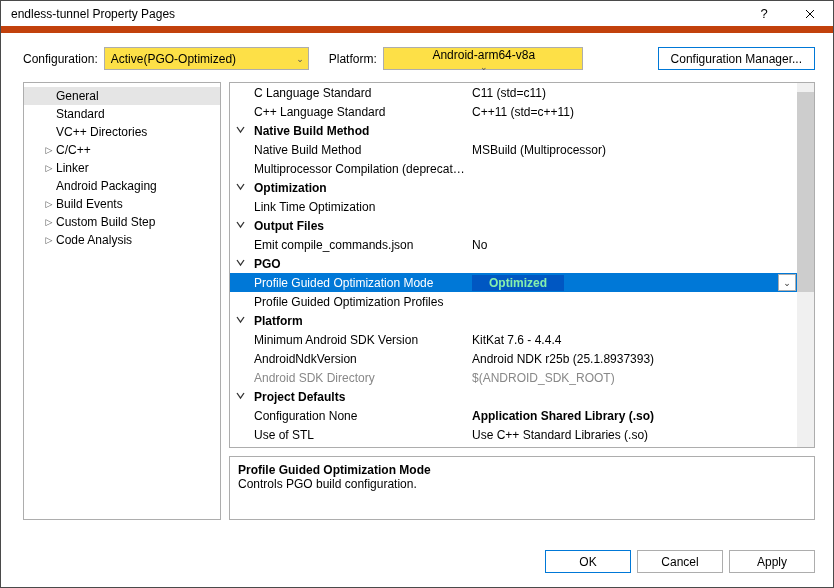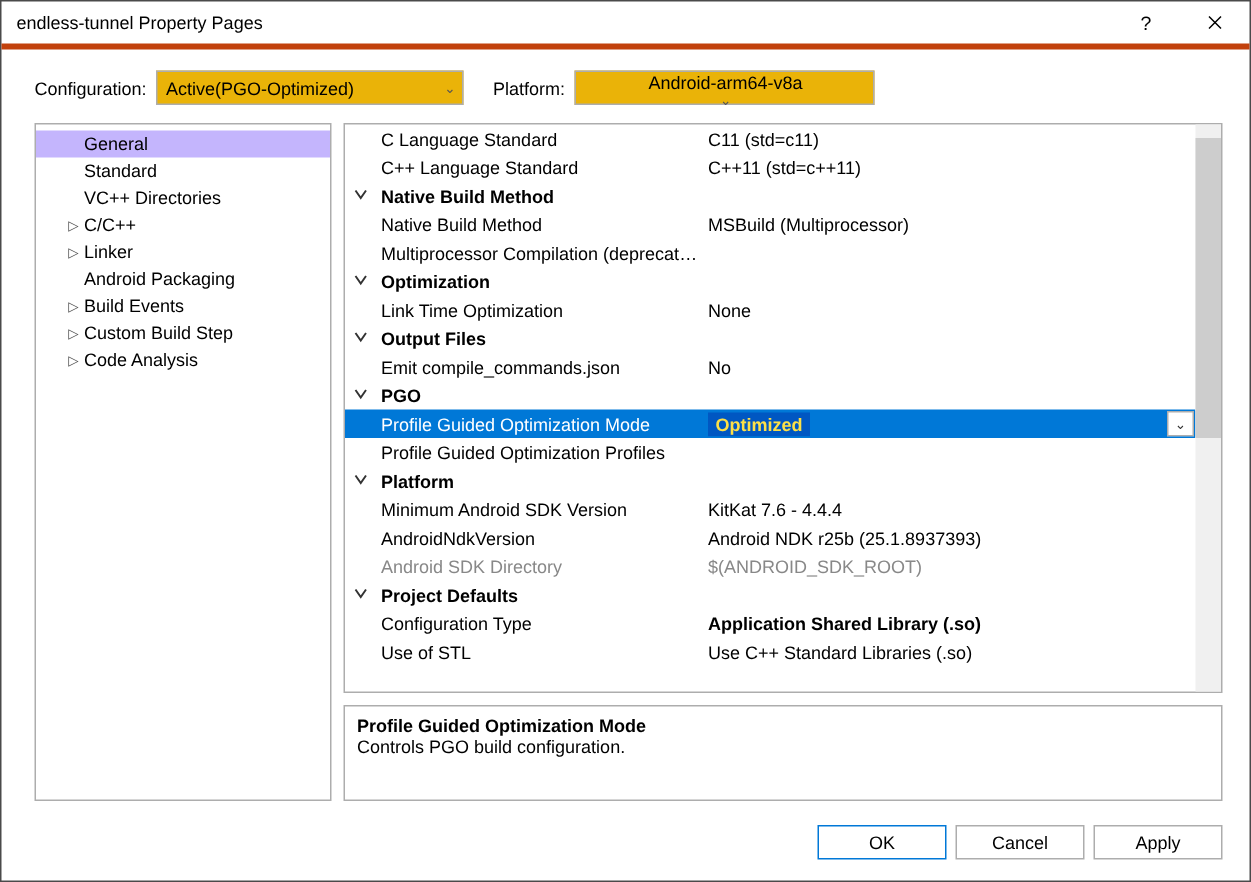--- a/index.html
+++ b/index.html
@@ -18,21 +18,21 @@
     display: flex;
     flex-direction: column;
     box-shadow: 0 4px 20px rgba(0,0,0,0.15);
     margin: 0 auto;
   }
   .titlebar {
     height: 32px;
     display: flex;
     align-items: center;
     padding: 0 0 0 10px;
-    border-bottom: 4px solid #c2410c;
+    border-bottom: 7px solid #c2410c;
   }
   .titlebar .title { flex: 1; }
   .titlebar .btn {
     width: 46px;
     height: 30px;
     display: flex;
     align-items: center;
     justify-content: center;
     font-size: 13px;
   }
@@ -40,21 +40,21 @@
     display: flex;
     align-items: center;
     gap: 6px;
     padding: 14px 18px 12px 22px;
   }
   .lbl { white-space: nowrap; }
   .combo {
     display: flex;
     align-items: center;
     border: 1px solid #adadad;
-    background: #eab308;
+    background: #fde047;
     height: 23px;
     padding: 0 4px 0 6px;
   }
   .combo .val { flex: 1; }
   .combo .chev { font-size: 9px; color: #555; }
   .cfg-combo { width: 205px; }
   .plat-combo { width: 200px; flex-direction: column; }
   .cfg-mgr {
     border: 1px solid #0078d7;
     height: 23px;
@@ -83,21 +83,21 @@
     padding-left: 4px;
     white-space: nowrap;
   }
   .tree-row .exp {
     width: 14px;
     text-align: center;
     font-size: 9px;
     color: #555;
   }
   .tree-row.selected {
-    background: #c4b5fd;
+    background: #e5e5e5;
   }
   .right {
     flex: 1;
     display: flex;
     flex-direction: column;
     gap: 8px;
     min-height: 0;
   }
   .grid-wrap {
     flex: 1;
@@ -125,21 +125,21 @@
     display: flex;
     align-items: center;
     height: 19px;
   }
   .gcol-exp { width: 20px; text-align: center; font-size: 9px; color: #333; }
   .gcol-name { width: 218px; padding-left: 4px; overflow: hidden; text-overflow: ellipsis; white-space: nowrap; }
   .gcol-val { flex: 1; padding-left: 4px; overflow: hidden; white-space: nowrap; }
   .grow.hdr .gcol-name { font-weight: 600; }
   .grow.sel-row { background: #0078d7; color: #fff; }
   .grow.sel-row .gcol-val { display:flex; align-items:center; }
-  .sel-chip { background:#0057c2; color:#fde047; padding:1px 5px; font-weight:600; }
+  .sel-chip { background:#0057c2; color:#86efac; padding:1px 17px; font-weight:600; }
   .grow .dd-arrow {
     width: 18px; height: 17px;
     border: 1px solid #adadad;
     background: #fff;
     margin-right: 1px;
     display:flex;align-items:center;justify-content:center;
     font-size:9px;color:#333;
   }
   .muted { color: #888; }
   .bold { font-weight: 600; }
@@ -156,20 +156,21 @@
     padding: 8px 18px 14px 22px;
   }
   .btn-std {
     width: 86px;
     height: 23px;
     border: 1px solid #adadad;
     background: #fff;
     display: flex;
     align-items: center;
     justify-content: center;
+    margin-top: 14px;
   }
   .btn-std.primary { border: 1px solid #0078d7; }
   .dark-exp { width:14px; height:14px; display:inline-flex; align-items:center; justify-content:center; }
 </style>
 </head>
 <body>
 
 <div class="dialog">
 
   <div class="titlebar">
@@ -188,20 +189,23 @@
       <span class="val">Active(PGO-Optimized)</span>
       <span class="chev">⌄</span>
     </div>
     <span style="width:8px"></span>
     <span class="lbl">Platform:</span>
     <div class="combo plat-combo">
       <span class="val">Android-arm64-v8a</span>
       <span class="chev">⌄</span>
     </div>
     <span style="flex:1"></span>
+    <div class="cfg-mgr">
+      <span>Configuration Manager...</span>
+    </div>
   </div>
 
   <div class="body">
 
     <div class="tree">
       <div id="tree-items">
           <div class="tree-row selected" style="padding-left: 18px;">
             <span class="exp"></span>
             <span>General</span>
           </div>
@@ -273,21 +277,20 @@
             <div class="grow hdr">
               <span class="gcol-exp"><svg width="9" height="9" viewBox="0 0 9 9">
                   <path d="M1 2 L4.5 7 L8 2" stroke="#333" fill="none" stroke-width="1.3"></path>
                 </svg></span>
               <span class="gcol-name">Optimization</span>
               <span class="gcol-val"></span>
             </div>
             <div class="grow">
               <span class="gcol-exp"></span>
               <span class="gcol-name">Link Time Optimization</span>
-              <span class="gcol-val">None</span>
             </div>
             <div class="grow hdr">
               <span class="gcol-exp"><svg width="9" height="9" viewBox="0 0 9 9">
                   <path d="M1 2 L4.5 7 L8 2" stroke="#333" fill="none" stroke-width="1.3"></path>
                 </svg></span>
               <span class="gcol-name">Output Files</span>
               <span class="gcol-val"></span>
             </div>
             <div class="grow">
               <span class="gcol-exp"></span>
@@ -339,21 +342,21 @@
             </div>
             <div class="grow hdr">
               <span class="gcol-exp"><svg width="9" height="9" viewBox="0 0 9 9">
                   <path d="M1 2 L4.5 7 L8 2" stroke="#333" fill="none" stroke-width="1.3"></path>
                 </svg></span>
               <span class="gcol-name">Project Defaults</span>
               <span class="gcol-val"></span>
             </div>
             <div class="grow">
               <span class="gcol-exp"></span>
-              <span class="gcol-name">Configuration Type</span>
+              <span class="gcol-name">Configuration None</span>
               <span class="gcol-val bold">Application Shared Library (.so)</span>
             </div>
             <div class="grow">
               <span class="gcol-exp"></span>
               <span class="gcol-name">Use of STL</span>
               <span class="gcol-val">Use C++ Standard Libraries (.so)</span>
             </div>
           </div>
         <div class="scrollbar">
           <div class="scroll-thumb"></div>

